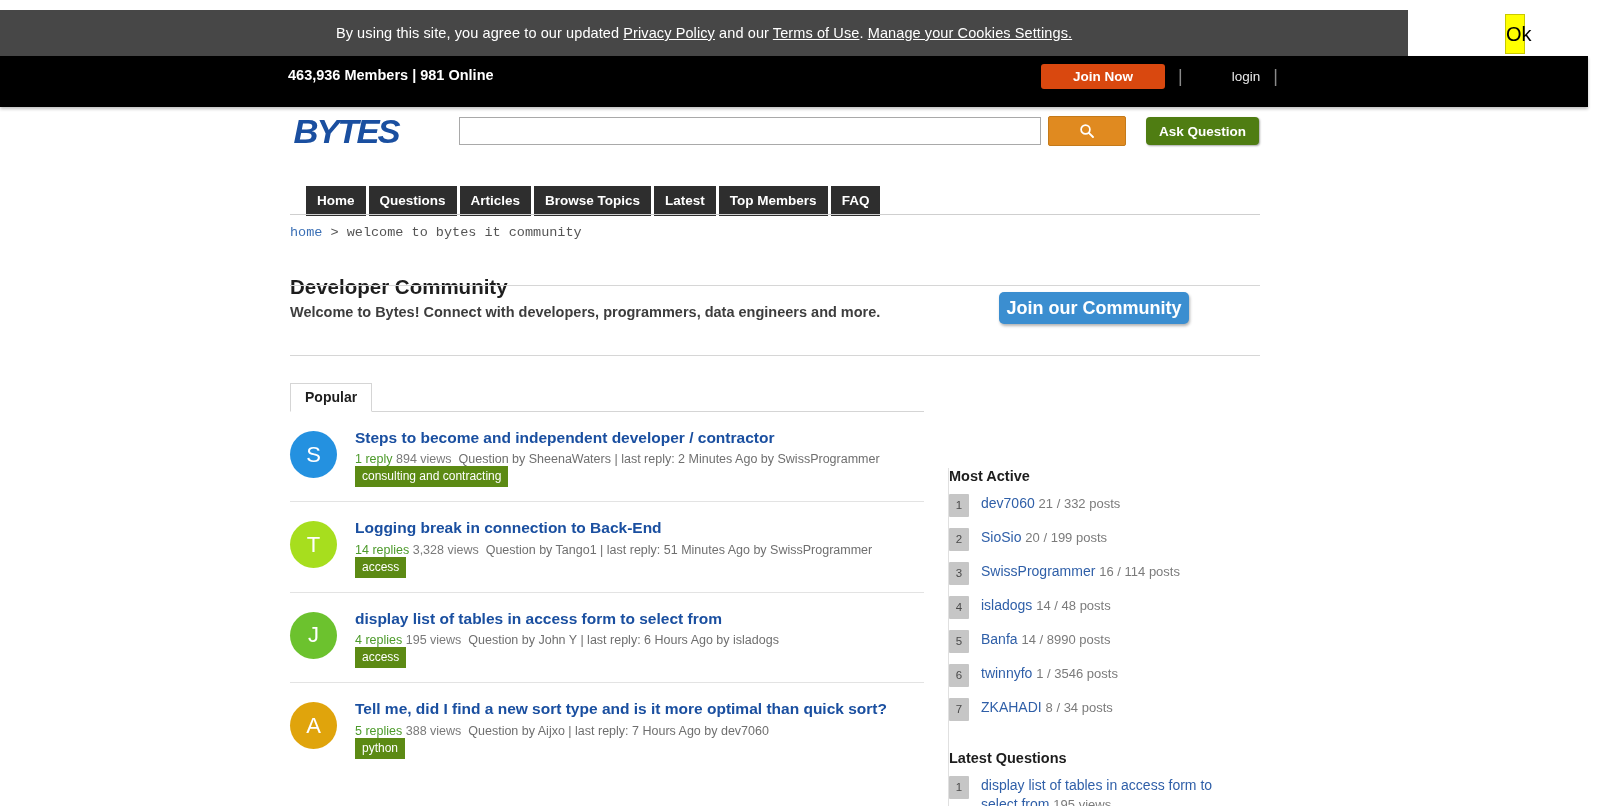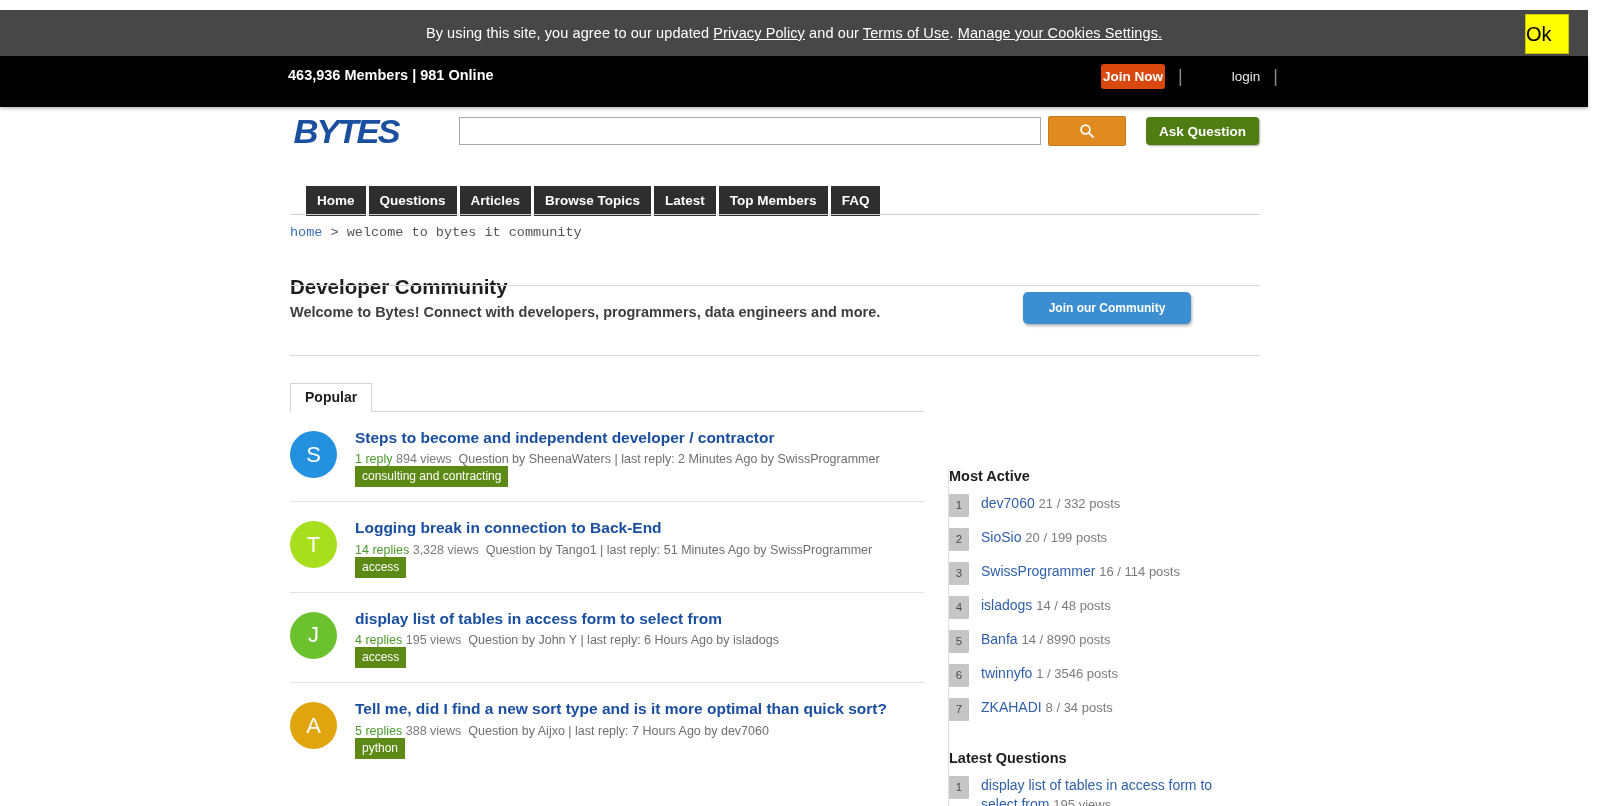--- a/index.html
+++ b/index.html
@@ -6,37 +6,36 @@
   html, body {
     width: 1608px; height: 806px;
     background: #ffffff;
     font-family: "Liberation Sans", sans-serif;
     overflow: hidden;
   }
 
   
   .cookie-bar {
     position: absolute; left: 0; top: 10px;
-    width: 1588px; height: 46px;
+    width: 1408px; height: 46px;
     background: #474747;
     display: flex; align-items: center; justify-content: center;
   }
   .cookie-text {
     color: #ffffff; font-size: 14.5px; letter-spacing: .1px;
     white-space: nowrap;
   }
   .cookie-text a { color: #ffffff; text-decoration: underline; }
   .ok-button {
     position: absolute; left: 1505px; top: 14px;
-    width: 44px; height: 40px;
+    width: 20px; height: 40px;
     background: #ffff00; color: #000000;
     border: 1px solid #c9c900;
-    font-size: 20px; line-height: 38px; text-align: left;
+    font-size: 20px; line-height: 38px; text-align: right;
     cursor: pointer;
-    margin-left: 20px;
   }
 
   
   .members-bar {
     position: absolute; left: 0; top: 56px;
     width: 1588px; height: 51px;
     background: #000000;
     box-shadow: 0 2px 3px rgba(0,0,0,.25);
   }
   .members-count {
@@ -44,21 +43,21 @@
     color: #ffffff; font-size: 14.5px; font-weight: bold;
     white-space: nowrap;
   }
   .members-right {
     position: absolute; right: 297px; top: 0;
     height: 40px; display: flex; align-items: center; gap: 0px;
   }
   .join-now {
     background: #d9480f; color: #ffffff;
     font-size: 13.5px; font-weight: bold;
-    padding: 5px 2px; border-radius: 3px;
+    padding: 5px 32px; border-radius: 3px;
     cursor: pointer; white-space: nowrap;
   }
   .sep-pipe {
     color: #8a8a8a; font-size: 18px; margin: 0 13px; font-weight: 300;
   }
   .login-link {
     color: #e8e8e8; font-size: 13.5px; text-decoration: none; white-space: nowrap; padding-left: 36px;
   }
 
   
@@ -126,27 +125,26 @@
     position: absolute; left: 290px; top: 189px;
     width: 970px; height: 1px; background: #d6d6d6;
   }
   .welcome-text {
     position: absolute; left: 290px; top: 208px;
     font-size: 14.5px; font-weight: bold; color: #3d3d3d;
     white-space: nowrap;
   }
   .join-community {
     position: absolute; left: 999px; top: 196px;
-    width: 168px; height: 32px;
+    width: 190px; height: 32px;
     background: #3b8ed0; color: #ffffff;
     border-radius: 5px; cursor: pointer;
     display: flex; align-items: center; justify-content: center;
-    font-size: 12px; font-weight: bold;
+    font-size: 18px; font-weight: bold;
     box-shadow: 1px 2px 3px rgba(0,0,0,.3);
-    margin-left: 24px;
   }
   .welcome-rule {
     position: absolute; left: 290px; top: 259px;
     width: 970px; height: 1px; background: #d6d6d6;
   }
 
   
   .main-col { position: absolute; left: 290px; top: 287px; width: 634px; }
 
   .tabs-row {

